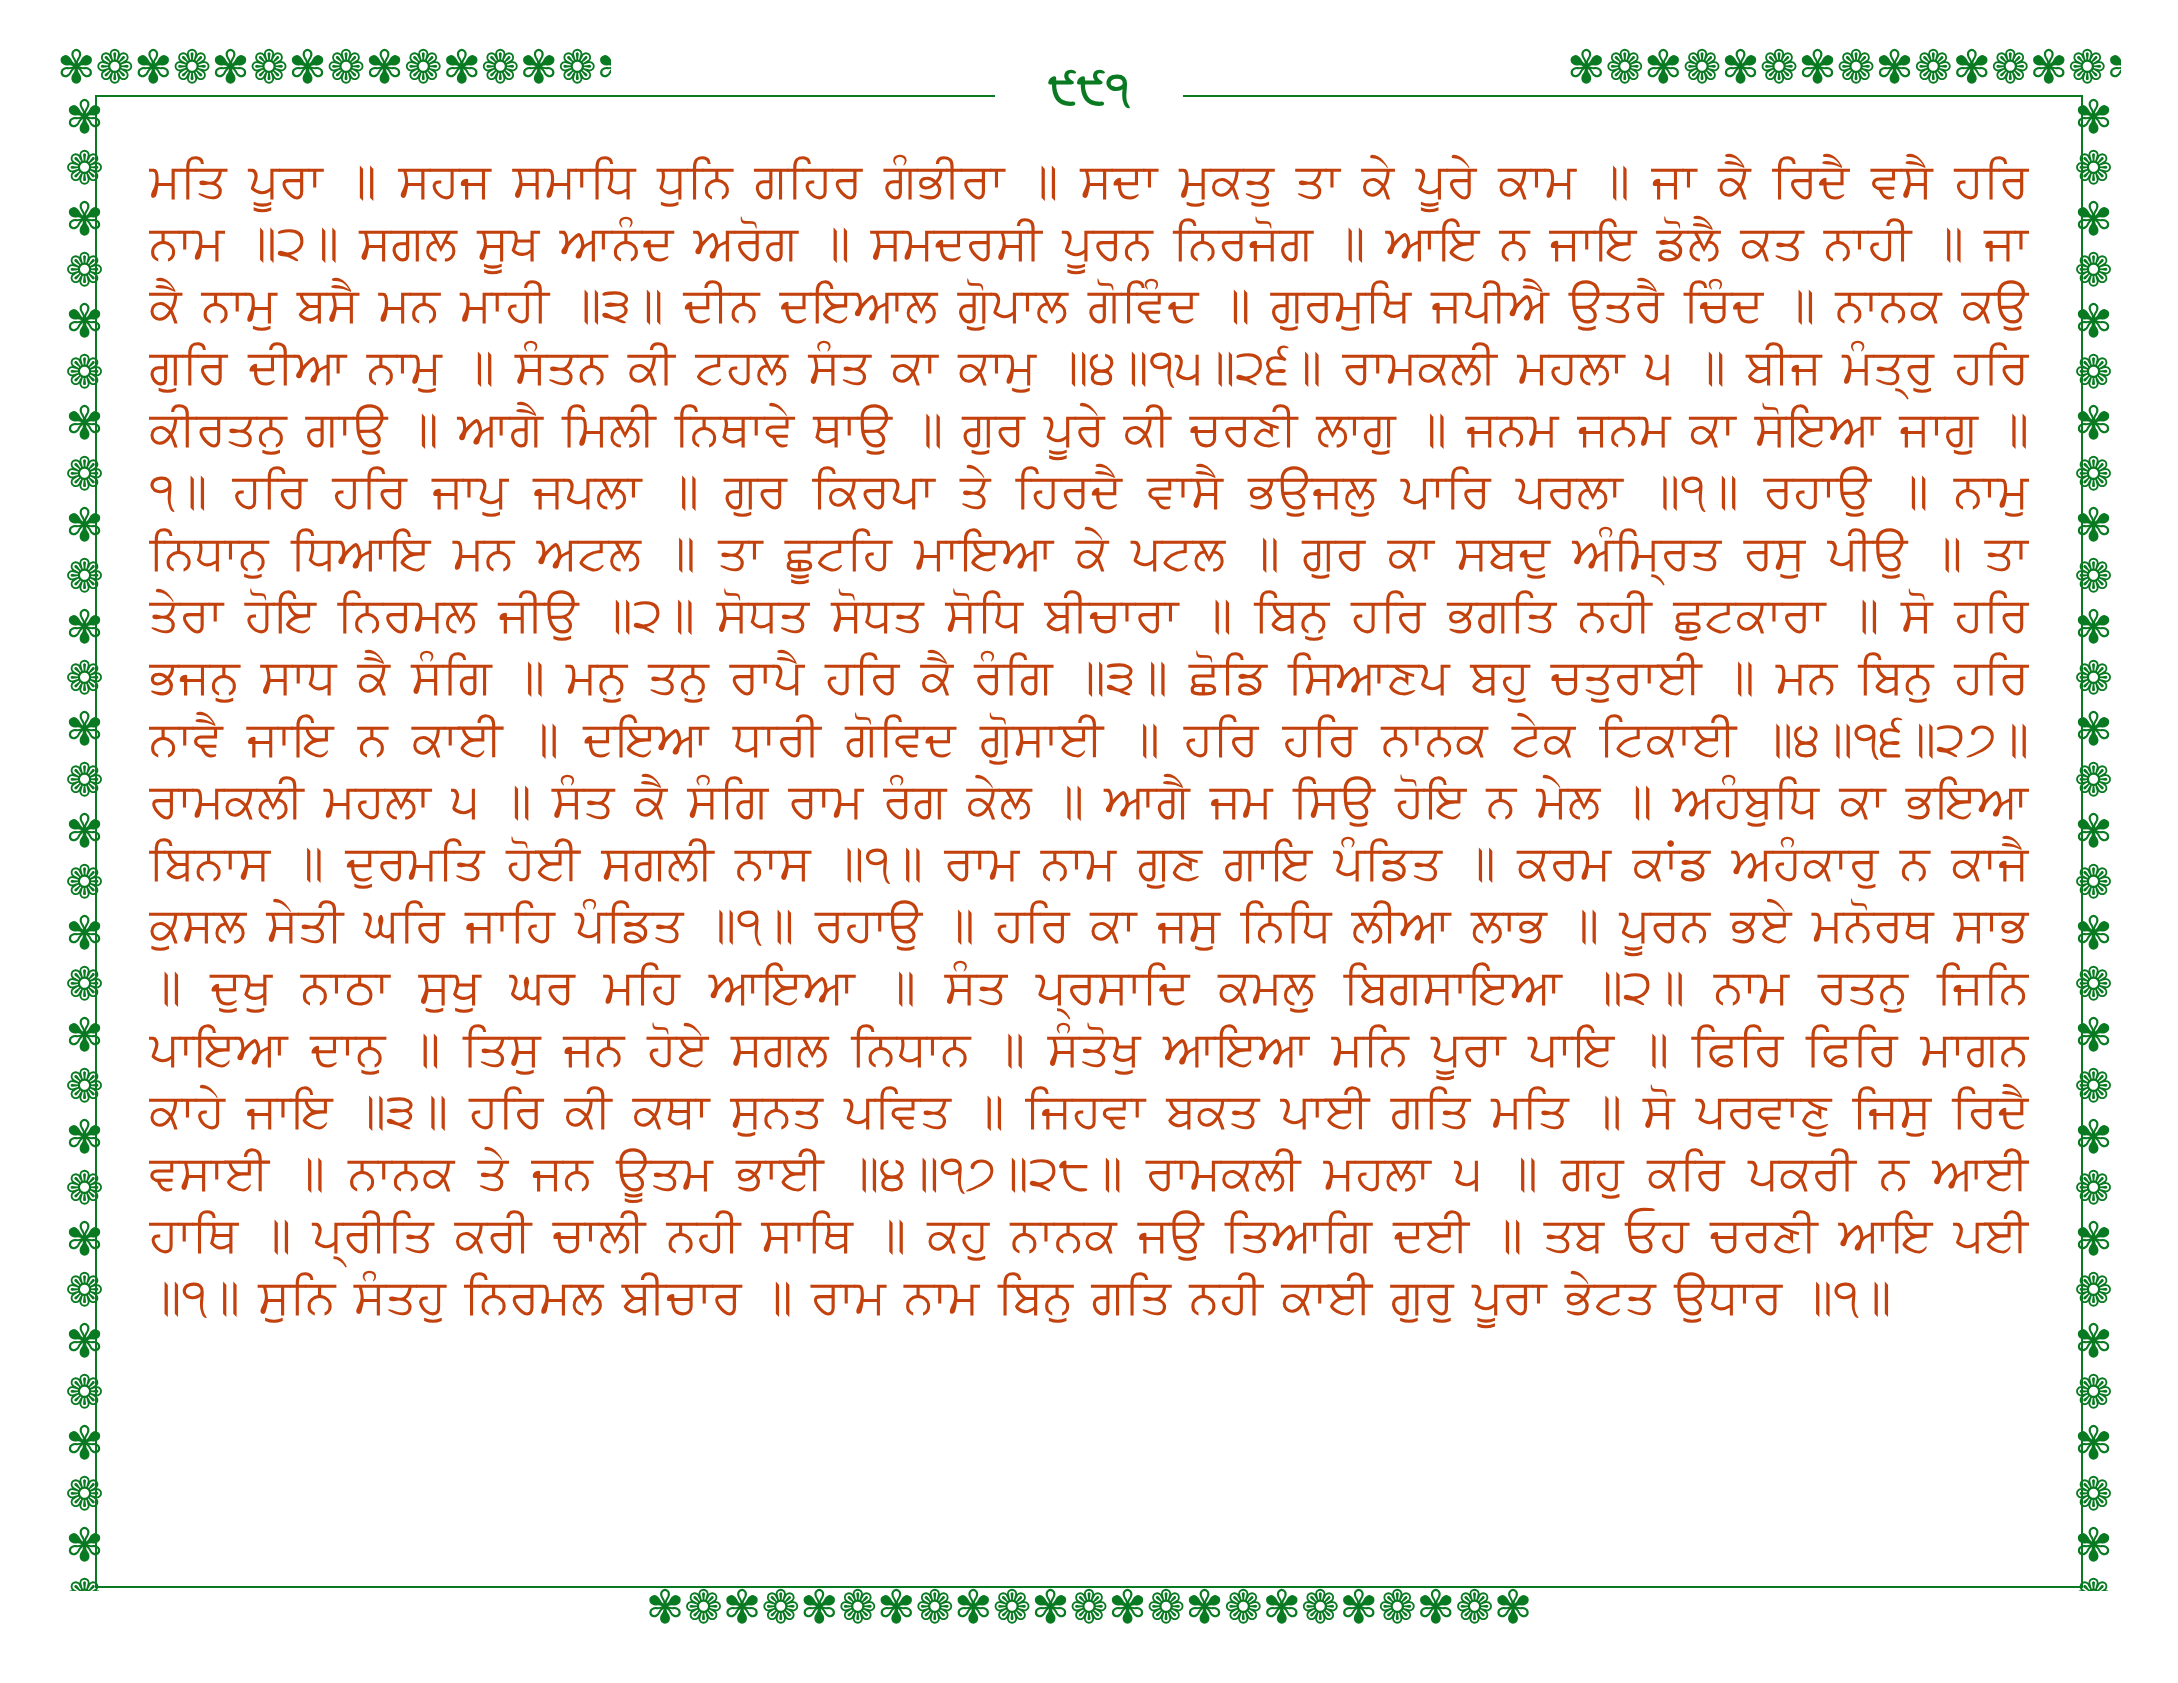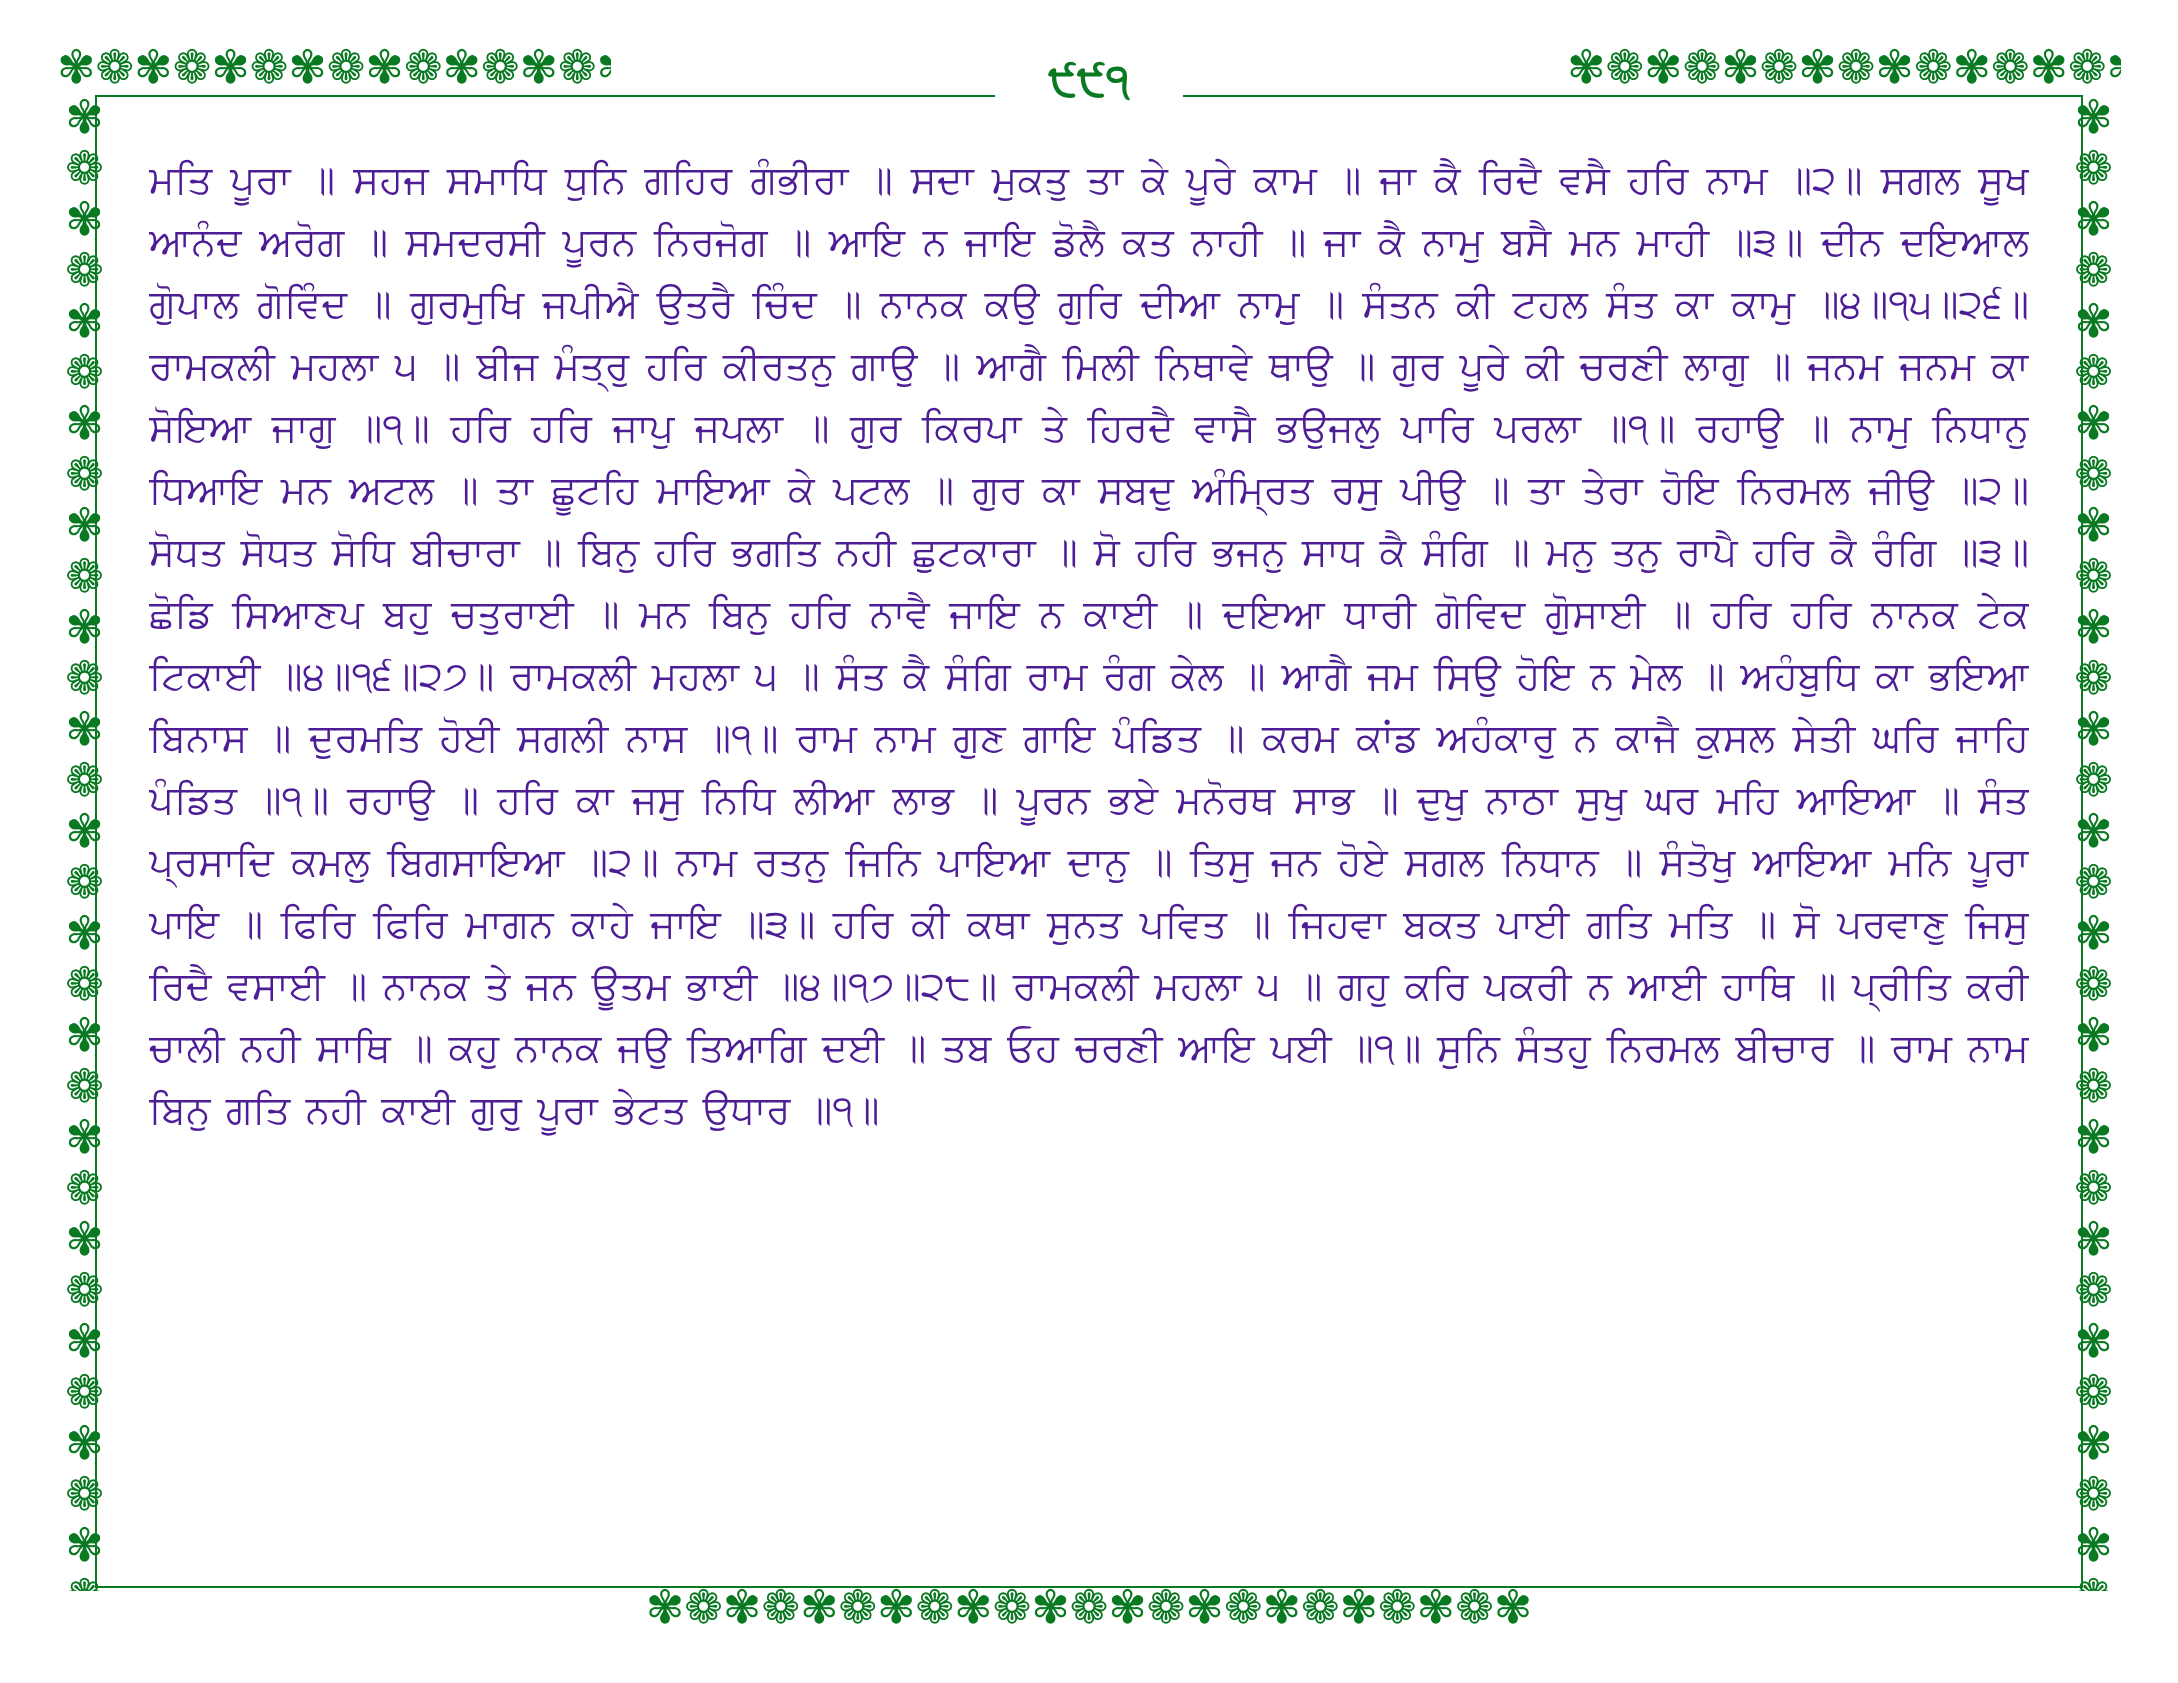--- a/index.html
+++ b/index.html
@@ -97,31 +97,31 @@
     left: 0;
     right: 0;
     text-align: center;
     font-size: 44px;
     line-height: 55px;
     color: #0a7a22;
     font-weight: bold;
     font-family: "DejaVu Sans", sans-serif;
     background: #ffffff;
     width: 188px;
-    margin: 8px auto;
+    margin: 16px auto;
     z-index: 3;
   }
   .scripture-body {
     position: absolute;
     left: 149px;
     right: 149px;
     top: 149px;
     bottom: 129px;
-    color: #4c1d95;
-    font-size: 39px;
+    color: #c2410c;
+    font-size: 48px;
     line-height: 62px;
     text-align: justify;
     text-align-last: left;
     word-spacing: 3px;
     font-family: "DejaVu Sans", sans-serif;
     overflow: hidden;
   }
 </style>
 </head>
 <body>

